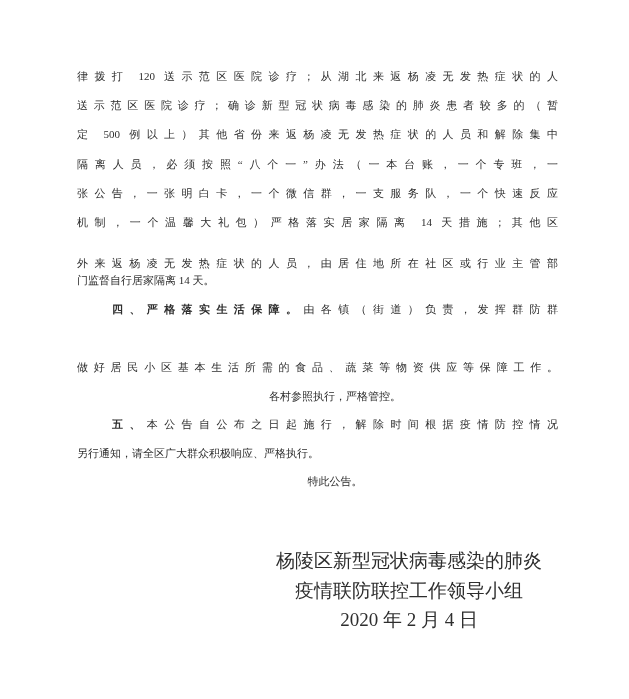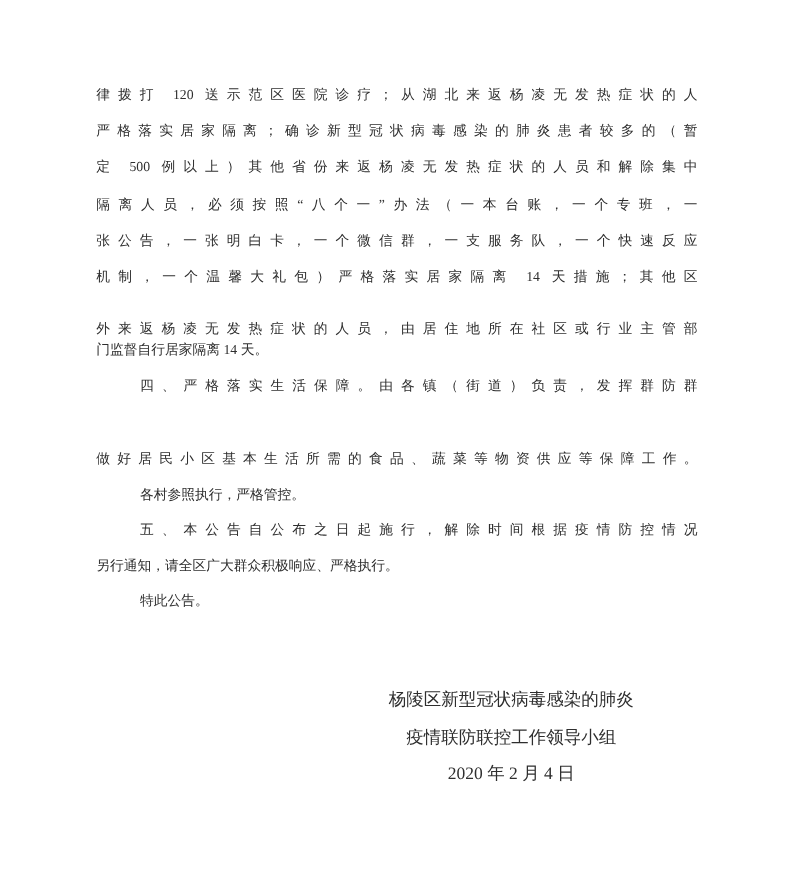--- a/index.html
+++ b/index.html
@@ -27,43 +27,44 @@
     white-space: normal;
     color: #2e2e2e;
   }
   .line.fill {
     text-align: justify;
     text-align-last: justify;
   }
   .line.indent {
     padding-left: 35px;
     box-sizing: border-box;
+    text-align: center;
   }
-  .line .b { font-weight: 400; }
+  .line .b { font-weight: 700; }
   .signature {
     position: absolute;
     left: 254px;
     top: 546px;
     width: 310px;
     text-align: center;
-    font-size: 14px;
+    font-size: 19px;
     line-height: 29.5px;
     color: #2e2e2e;
   }
   .signature div { white-space: nowrap; }
 </style>
 </head>
 <body>
 
 <div class="page">
   <div class="doc-body">
 
     <div class="line fill" style="top:65px"><span class="b"></span><span>律拨打 120 送示范区医院诊疗；从湖北来返杨凌无发热症状的人</span></div>
 
-    <div class="line fill" style="top:94px"><span class="b"></span><span>严格落实居家隔离；确诊新型冠状病毒感染的肺炎患者较多的（暂</span></div>
+    <div class="line fill" style="top:94px"><span class="b"></span><span>送示范区医院诊疗；确诊新型冠状病毒感染的肺炎患者较多的（暂</span></div>
 
     <div class="line fill" style="top:123px"><span class="b"></span><span>定 500 例以上）其他省份来返杨凌无发热症状的人员和解除集中</span></div>
 
     <div class="line fill" style="top:153px"><span class="b"></span><span>隔离人员，必须按照“八个一”办法（一本台账，一个专班，一</span></div>
 
     <div class="line fill" style="top:182px"><span class="b"></span><span>张公告，一张明白卡，一个微信群，一支服务队，一个快速反应</span></div>
 
     <div class="line fill" style="top:211px"><span class="b"></span><span>机制，一个温馨大礼包）严格落实居家隔离 14 天措施；其他区</span></div>
 
     <div class="line fill" style="top:252px"><span class="b"></span><span>外来返杨凌无发热症状的人员，由居住地所在社区或行业主管部</span></div>

